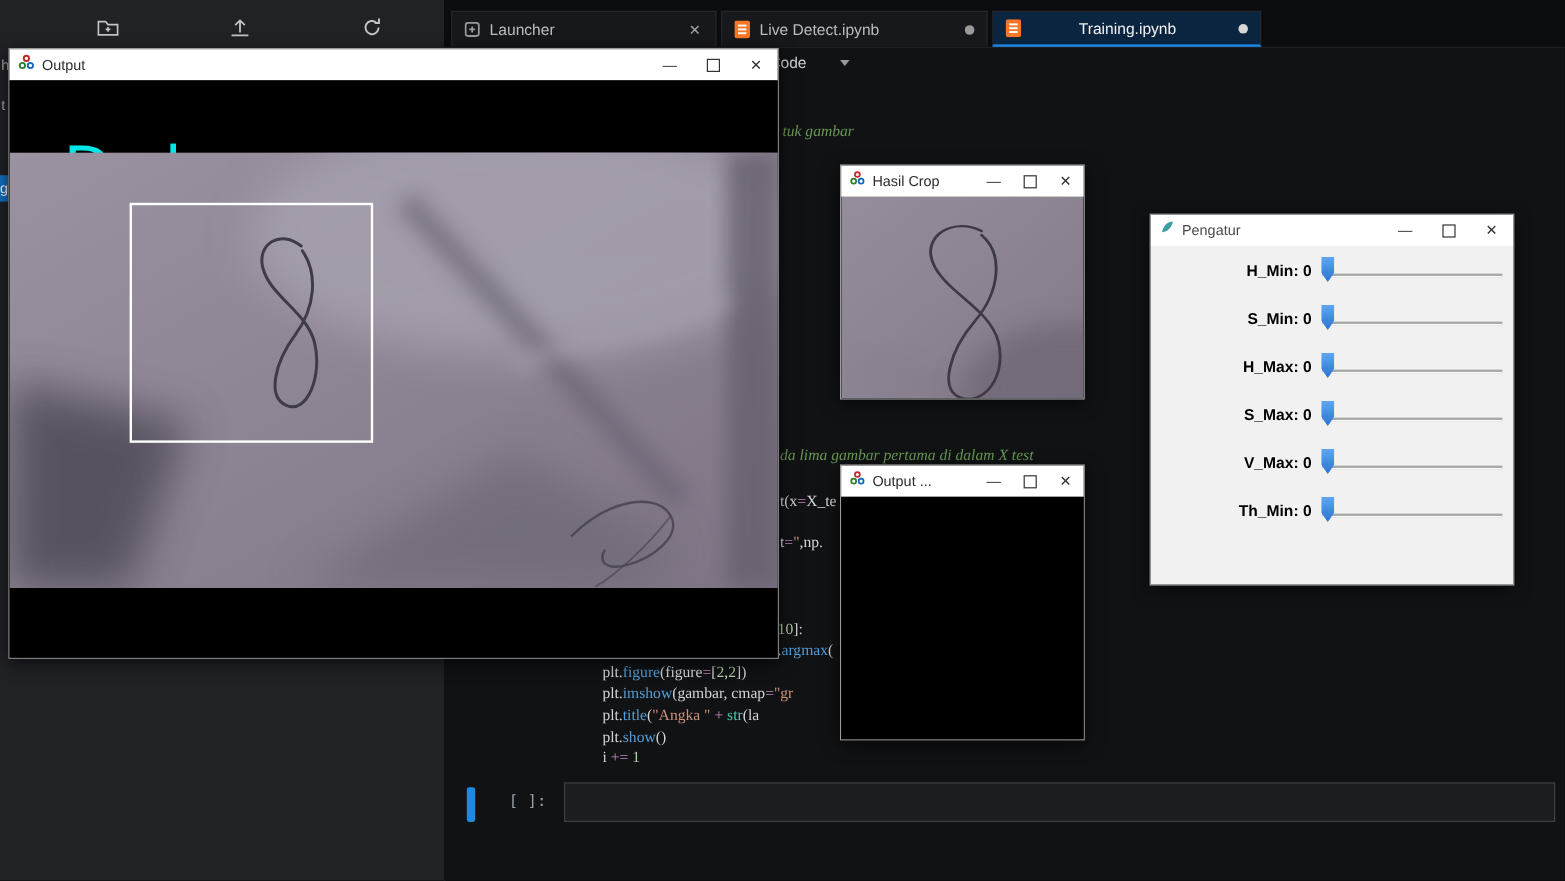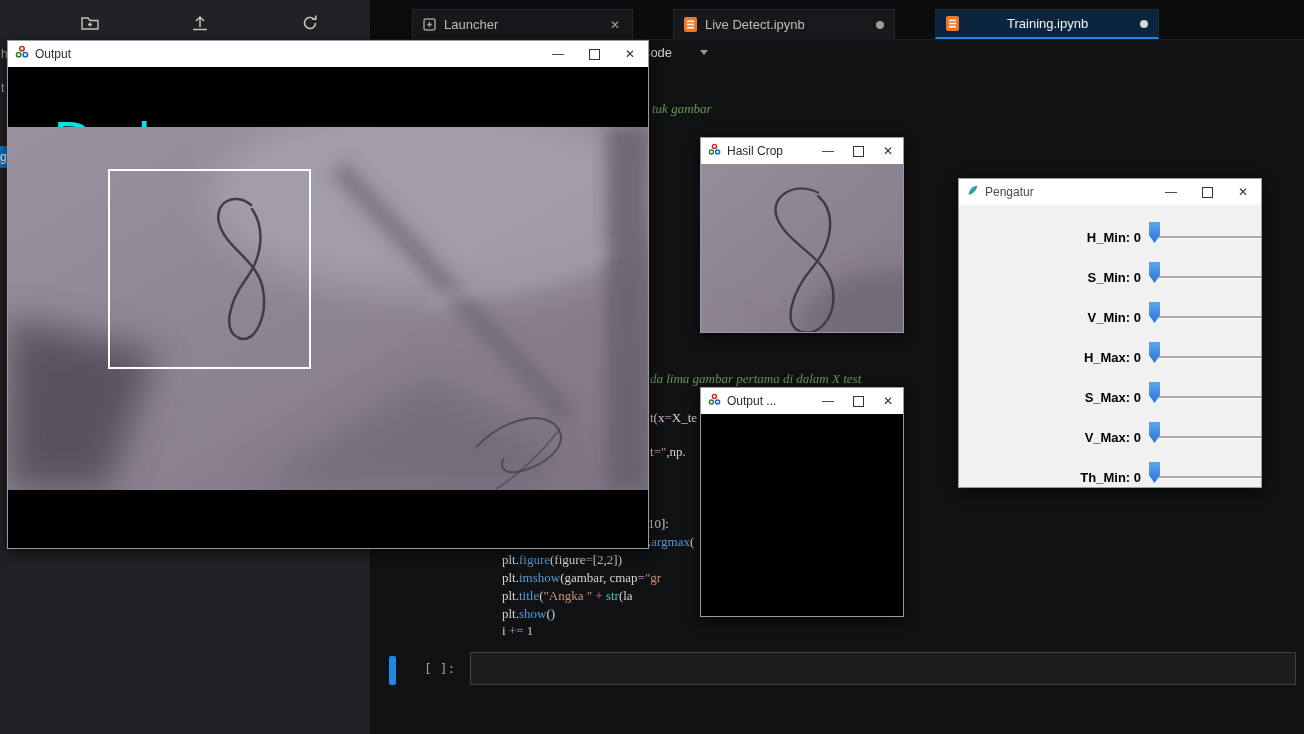--- a/index.html
+++ b/index.html
@@ -16,21 +16,21 @@
   .fb-selected{position:absolute;left:0;top:146px;width:8px;height:22px;
                background:#1272c4;color:#fff;font-size:12px;line-height:22px;
                overflow:hidden;white-space:nowrap;}
 
   
   .tabbar{position:absolute;left:370px;top:0;width:934px;height:40px;
           background:#0b0c0e;border-bottom:1px solid #1f1f22;z-index:2;
           display:flex;align-items:flex-end;gap:4px;padding-left:6px;box-sizing:border-box;}
   .tab{height:30px;display:flex;align-items:center;gap:8px;padding:0 10px;
        background:#17181b;border:1px solid #26262a;border-bottom:none;
-       color:#bdbdbd;font-size:13px;box-sizing:border-box;cursor:default;margin-left:36px;}
+       color:#bdbdbd;font-size:13px;box-sizing:border-box;cursor:default;}
   .tab .tab-label{flex:1;white-space:nowrap;overflow:hidden;}
   .tab.active{background:#0b2440;color:#f2f2f2;border-bottom:2px solid #1e88e5;gap:48px;}
   .tab-close{color:#a3a3a3;font-size:12px;padding:0 2px;}
   .dirty-dot{width:8px;height:8px;border-radius:50%;background:#9b9b9b;flex:none;}
   .tab.active .dirty-dot{background:#d6d6d6;}
   .tab-ico{flex:none;display:flex;}
 
   
   .notebook{position:absolute;left:370px;top:40px;right:0;bottom:0;background:#101214;z-index:1;}
   .nb-toolbar-frag{position:absolute;left:641px;top:45px;display:flex;align-items:center;
@@ -72,21 +72,21 @@
   .overlay-text{position:absolute;left:45px;top:0px;font-family:"DejaVu Sans",sans-serif;
                 font-size:52px;letter-spacing:6px;color:#00e5e5;margin-top:45px;}
   .camera{position:absolute;left:0;top:60px;width:642px;height:363px;}
 
   .crop-win{left:700px;top:137px;width:204px;height:196px;z-index:10;}
   .output-win{left:700px;top:387px;width:204px;height:230px;z-index:10;}
   .output-body{background:#000;}
 
   .pengatur-win{left:958px;top:164px;width:304px;height:310px;z-index:10;margin-top:14px;}
   .pengatur-body{background:#f1f1f1;}
-  .slider-row{display:flex;align-items:flex-end;height:40px;padding-left:48px;}
+  .slider-row{display:flex;align-items:center;height:40px;}
   .slider-label{width:134px;text-align:right;padding-right:8px;font-size:13px;
                 font-weight:bold;color:#000;flex:none;}
   .slider{position:relative;width:152px;height:24px;flex:none;}
   .thumb{position:absolute;left:0;top:1px;width:11px;height:21px;
          background:linear-gradient(180deg,#5fa8ee,#2a72d4);
          clip-path:polygon(0 0,100% 0,100% 62%,50% 100%,0 62%);}
   .track{position:absolute;left:1px;right:1px;top:15px;height:2px;background:#a9a9a9;
          border-bottom:1px solid #ffffff;}
 </style>
 </head>
@@ -310,27 +310,20 @@
           </div>
         </div>
         <div class="slider-row">
           <div class="slider-label">S_Min: 0</div>
           <div class="slider">
             <div class="track"></div>
             <div class="thumb"></div>
           </div>
         </div>
         <div class="slider-row">
-          <div class="slider-label">V_Min: 0</div>
-          <div class="slider">
-            <div class="track"></div>
-            <div class="thumb"></div>
-          </div>
-        </div>
-        <div class="slider-row">
           <div class="slider-label">H_Max: 0</div>
           <div class="slider">
             <div class="track"></div>
             <div class="thumb"></div>
           </div>
         </div>
         <div class="slider-row">
           <div class="slider-label">S_Max: 0</div>
           <div class="slider">
             <div class="track"></div>

